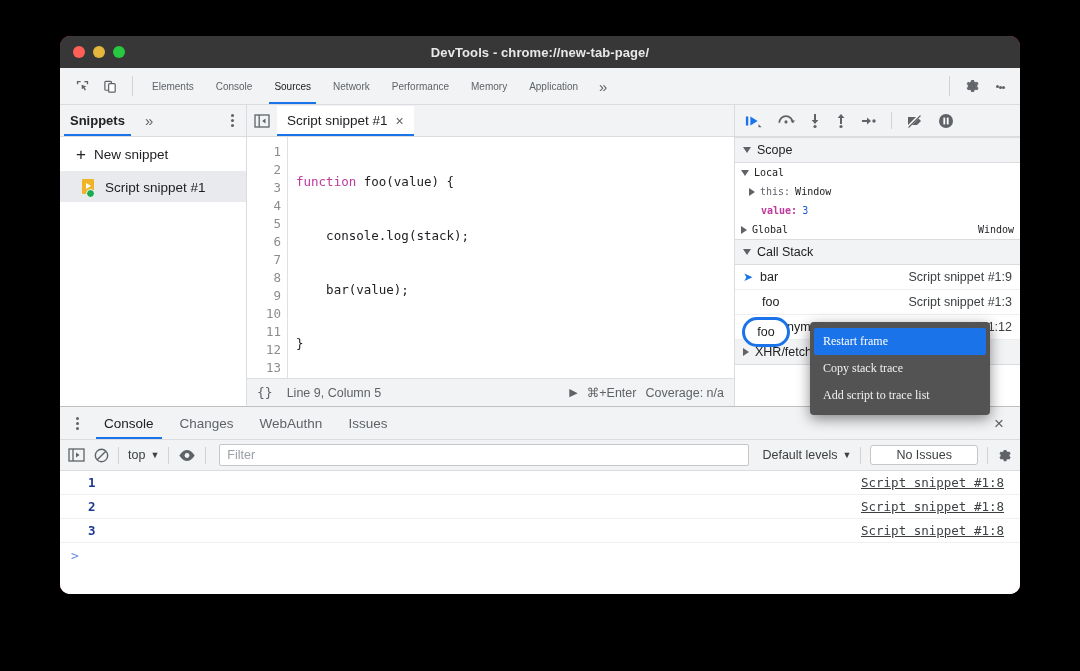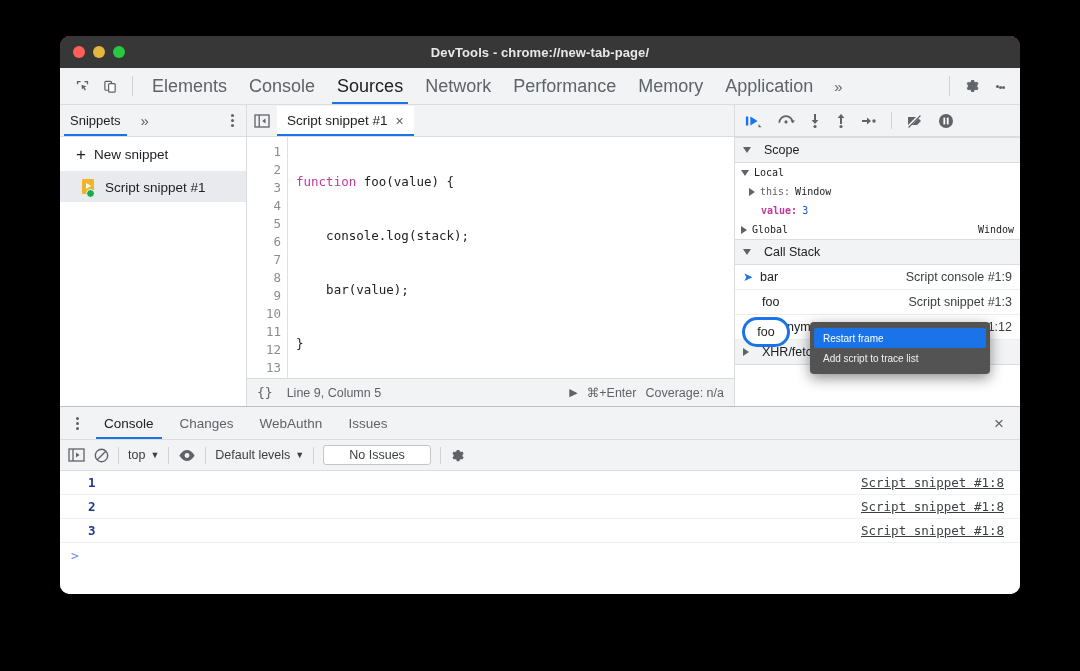--- a/index.html
+++ b/index.html
@@ -53,21 +53,21 @@
   }
   .tb-icon {
     width: 28px; height: 28px;
     display: flex; align-items: center; justify-content: center;
     color: #5f6368;
   }
   .vdiv { width: 1px; height: 20px; background: #d0d3d6; margin: 0 8px; }
   .mtab {
     padding: 0 11px; height: 35px;
     display: flex; align-items: center;
-    font-size: 18px; color: #5f6368;
+    font-size: 10px; color: #5f6368;
     position: relative;
     white-space: nowrap;
   }
   .mtab.active { color: #202124; }
   .mtab.active::after {
     content: ""; position: absolute; left: 6px; right: 6px; bottom: 0;
     height: 2px; background: #1a73e8;
   }
   .chev { font-size: 15px; color: #5f6368; padding: 0 10px; }
   #maintabs-right { margin-left: auto; display: flex; align-items: center; padding-right: 6px; }
@@ -88,20 +88,21 @@
   #sidebar-tabs {
     height: 31px; flex: 0 0 31px;
     background: #f1f3f4;
     border-bottom: 1px solid #dadce0;
     display: flex; align-items: center;
   }
   .stab {
     height: 30px; display: flex; align-items: center;
     padding: 0 10px; font-size: 13px; color: #202124;
     position: relative;
+    font-weight: bold;
   }
   .stab.active::after {
     content: ""; position: absolute; left: 4px; right: 4px; bottom: 0;
     height: 2px; background: #1a73e8;
   }
   .dots-v {
     margin-left: auto; padding: 0 12px; color: #5f6368;
     font-size: 14px; line-height: 1;
     display: flex; flex-direction: column; gap: 2px; align-items: center;
   }
@@ -223,21 +224,21 @@
     border-bottom: 1px solid #dadce0;
     display: flex; align-items: center;
     padding: 0 10px; gap: 14px;
   }
   .dbg-btn { display: flex; align-items: center; justify-content: center; color: #5f6368; }
   .section-hd {
     height: 24px; flex: 0 0 24px;
     background: #f1f3f4;
     border-bottom: 1px solid #dadce0;
     border-top: 1px solid #dadce0;
-    display: flex; align-items: center; gap: 13px;
+    display: flex; align-items: center; gap: 6px;
     padding-left: 8px;
     font-size: 12.5px; color: #202124;
   }
   .tri-down { width: 0; height: 0; border-left: 4.5px solid transparent; border-right: 4.5px solid transparent; border-top: 6px solid #5f6368; }
   .tri-right { width: 0; height: 0; border-top: 4.5px solid transparent; border-bottom: 4.5px solid transparent; border-left: 6px solid #5f6368; }
   .scope-body { font-family: "DejaVu Sans Mono", monospace; font-size: 10px; }
   .scope-row { height: 19px; display: flex; align-items: center; gap: 5px; padding-left: 6px; color: #202124; }
   .scope-row.indent { padding-left: 14px; text-align: right; }
   .scope-row.indent2 { padding-left: 26px; }
   .prop-name { color: #c0399b; font-weight: bold; }
@@ -270,24 +271,25 @@
     position: absolute;
     left: 810px; top: 322px;
     width: 180px;
     background: #535353;
     border-radius: 4px;
     box-shadow: 0 4px 14px rgba(0,0,0,0.45);
     padding: 6px 0;
     z-index: 60;
   }
   .ctx-item {
-    height: 20px; display: flex; align-items: center;
+    height: 27px; display: flex; align-items: center;
     padding: 0 13px;
-    color: #f1f1f1; font-size: 10px;
+    color: #f1f1f1; font-size: 12px;
     white-space: nowrap;
+    font-family: Liberation Serif, serif;
   }
   .ctx-item.sel {
     background: #1a73e8; color: #ffffff;
     margin: 0 4px; border-radius: 2px;
     padding: 0 9px;
   }
   
   #drawer {
     flex: 1 1 auto;
     display: flex; flex-direction: column;
@@ -600,21 +602,21 @@
         </div>
 
         <div class="section-hd">
           <span class="tri-down"></span>
           <span>Call Stack</span>
         </div>
         <div>
           <div class="cs-row">
             <span class="cs-arrow">➤</span>
             <span>bar</span>
-            <span class="cs-loc">Script console #1:9</span>
+            <span class="cs-loc">Script snippet #1:9</span>
           </div>
           <div class="cs-row">
             <span style="padding-left:19px">foo</span>
             <span class="cs-loc">Script snippet #1:3</span>
           </div>
           <div class="cs-row">
             <span style="padding-left:19px">(anonymous)</span>
             <span class="cs-loc">Script snippet #1:12</span>
           </div>
           <div class="section-hd" style="border-top:none">
@@ -666,20 +668,23 @@
           <span style="font-size:9px">▼</span>
         </span>
         <span class="ct-sep"></span>
         <span class="dbg-btn">
           <svg width="18" height="13" viewBox="0 0 18 13">
               <path d="M9 1C4.5 1 1.4 6.5 1.4 6.5S4.5 12 9 12s7.6-5.5 7.6-5.5S13.5 1 9 1z" fill="#5f6368"></path>
               <circle cx="9" cy="6.5" r="2.4" fill="#f1f3f4"></circle>
             </svg>
         </span>
         <span class="ct-sep"></span>
+        <span id="filter-input">
+          <span>Filter</span>
+        </span>
         <span class="levels-btn">
           <span>Default levels</span>
           <span style="font-size:9px">▼</span>
         </span>
         <span class="ct-sep"></span>
         <span class="issues-btn">No Issues</span>
         <span class="ct-sep"></span>
         <span class="dbg-btn">
           <svg width="15" height="15" viewBox="0 0 16 16">
               <path d="M8 5.1A2.9 2.9 0 108 10.9 2.9 2.9 0 008 5.1zm0 4.4a1.5 1.5 0 110-3 1.5 1.5 0 010 3z" fill="#5f6368"></path>
@@ -706,15 +711,16 @@
       </div>
     </div>
   </div>
 
   <div id="foo-focus">
     <span>foo</span>
   </div>
 
   <div id="ctxmenu">
     <div class="ctx-item sel">Restart frame</div>
+    <div class="ctx-item">Copy stack trace</div>
     <div class="ctx-item">Add script to trace list</div>
   </div>
 </div>
 
 </body></html>

